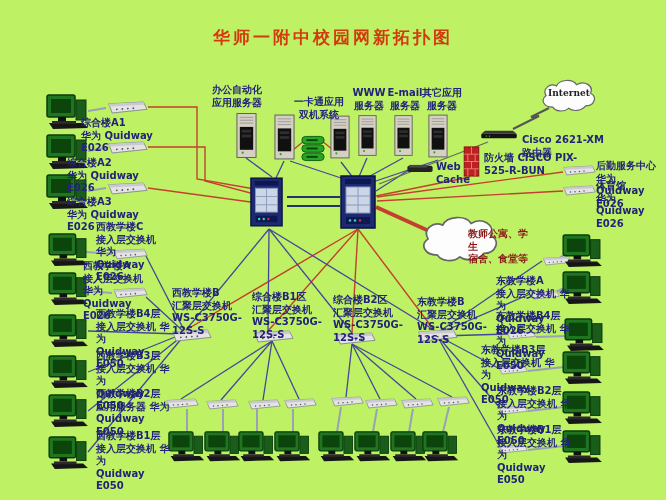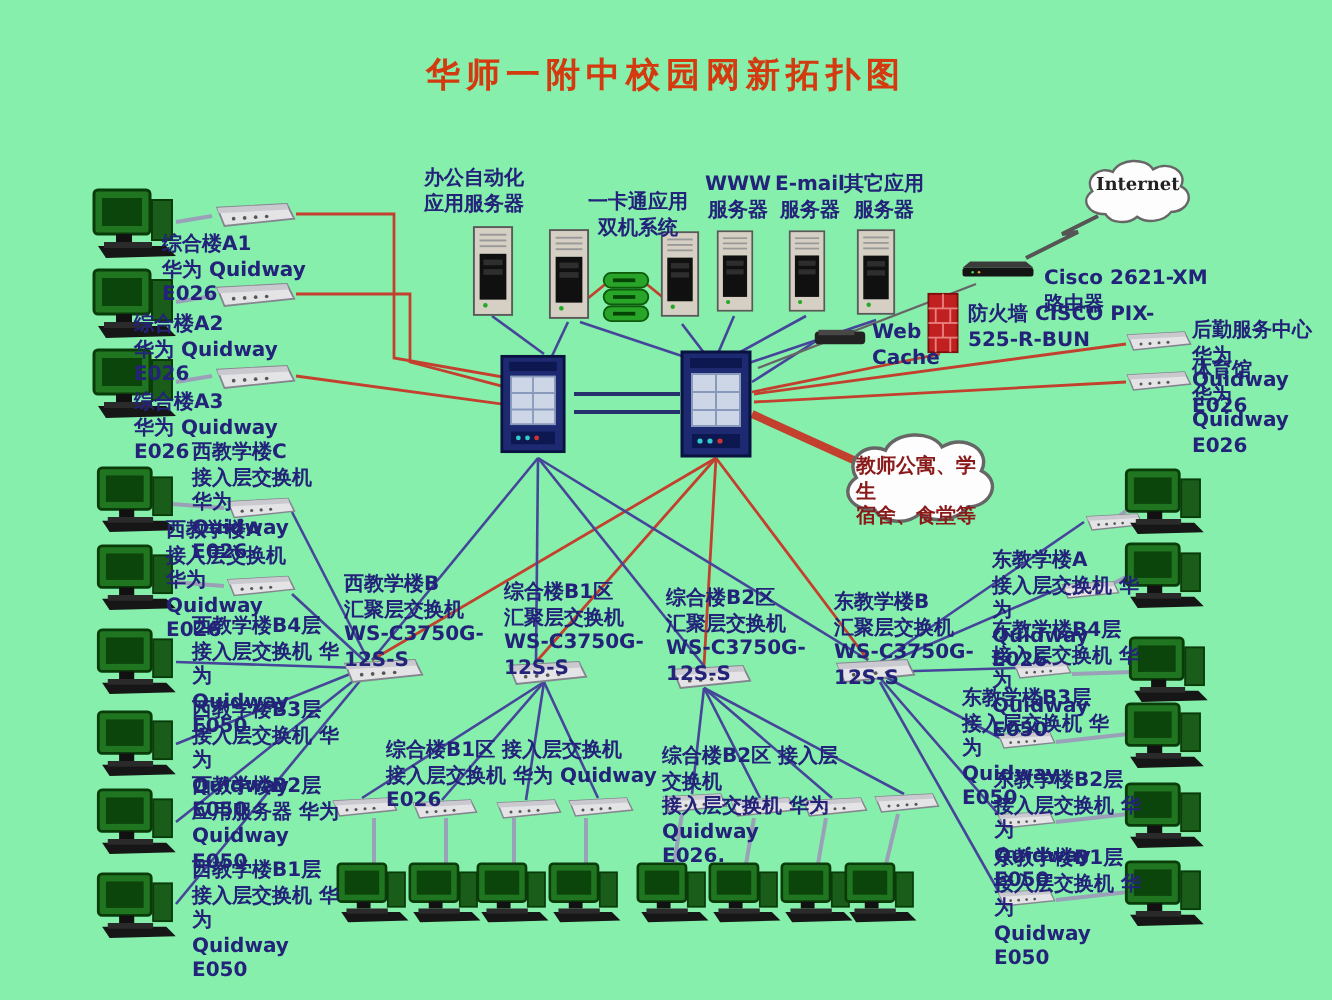--- a/index.html
+++ b/index.html
@@ -1,28 +1,28 @@
 <!DOCTYPE html>
 <html><head>
 <meta charset="utf-8">
 <style>
   html,body{margin:0;padding:0;background:#fff;}
   #stage{
-    position:relative;width:666px;height:500px;background:#86efac;overflow:hidden;
+    position:relative;width:666px;height:500px;background:#bef264;overflow:hidden;
     font-family:"DejaVu Sans","Liberation Sans",sans-serif;
   }
   #wires{position:absolute;left:0;top:0;z-index:1;}
   .node{position:absolute;z-index:2;}
   .lbl{
     position:absolute;z-index:3;
     font-size:10px;font-weight:bold;color:#23237a;
     line-height:1.25;white-space:pre-line;letter-spacing:0;
   }
   .lbl.center{text-align:center;}
-  .lbl.red{color:#8a1a1a;}
+  .lbl.red{color:#8a1a1a;margin-left:40px;}
   .title{
     position:absolute;left:163px;top:26px;width:340px;text-align:center;
     font-size:17px;font-weight:bold;color:#d43a10;letter-spacing:3px;z-index:3;
     font-family:"DejaVu Serif","Liberation Serif",serif;
   }
   .inet-lbl{
     position:absolute;z-index:3;font-size:9px;font-weight:bold;color:#222;
     font-family:"DejaVu Serif","Liberation Serif",serif;
   }
   svg.icon{display:block;}
@@ -436,25 +436,20 @@
 
   <div class="lbl" style="left:417px;top:296px;width:78px">东教学楼B
 汇聚层交换机
 WS-C3750G-12S-S</div>
   <div class="node" style="left:414px;top:329px">
       <svg class="icon" width="44" height="13">
         <use href="#s-hub"></use>
       </svg>
     </div>
 
-  <div class="lbl" style="left:193px;top:370px;width:140px">综合楼B1区 接入层交换机
-接入层交换机 华为 Quidway E026</div>
-  <div class="lbl" style="left:331px;top:373px;width:92px">综合楼B2区 接入层交换机
-接入层交换机 华为 Quidway
-E026.</div>
 
   <div class="node" style="left:163px;top:398px">
       <svg class="icon" width="36" height="11">
         <use href="#s-hub"></use>
       </svg>
     </div>
   <div class="node" style="left:203px;top:399px">
       <svg class="icon" width="36" height="11">
         <use href="#s-hub"></use>
       </svg>

